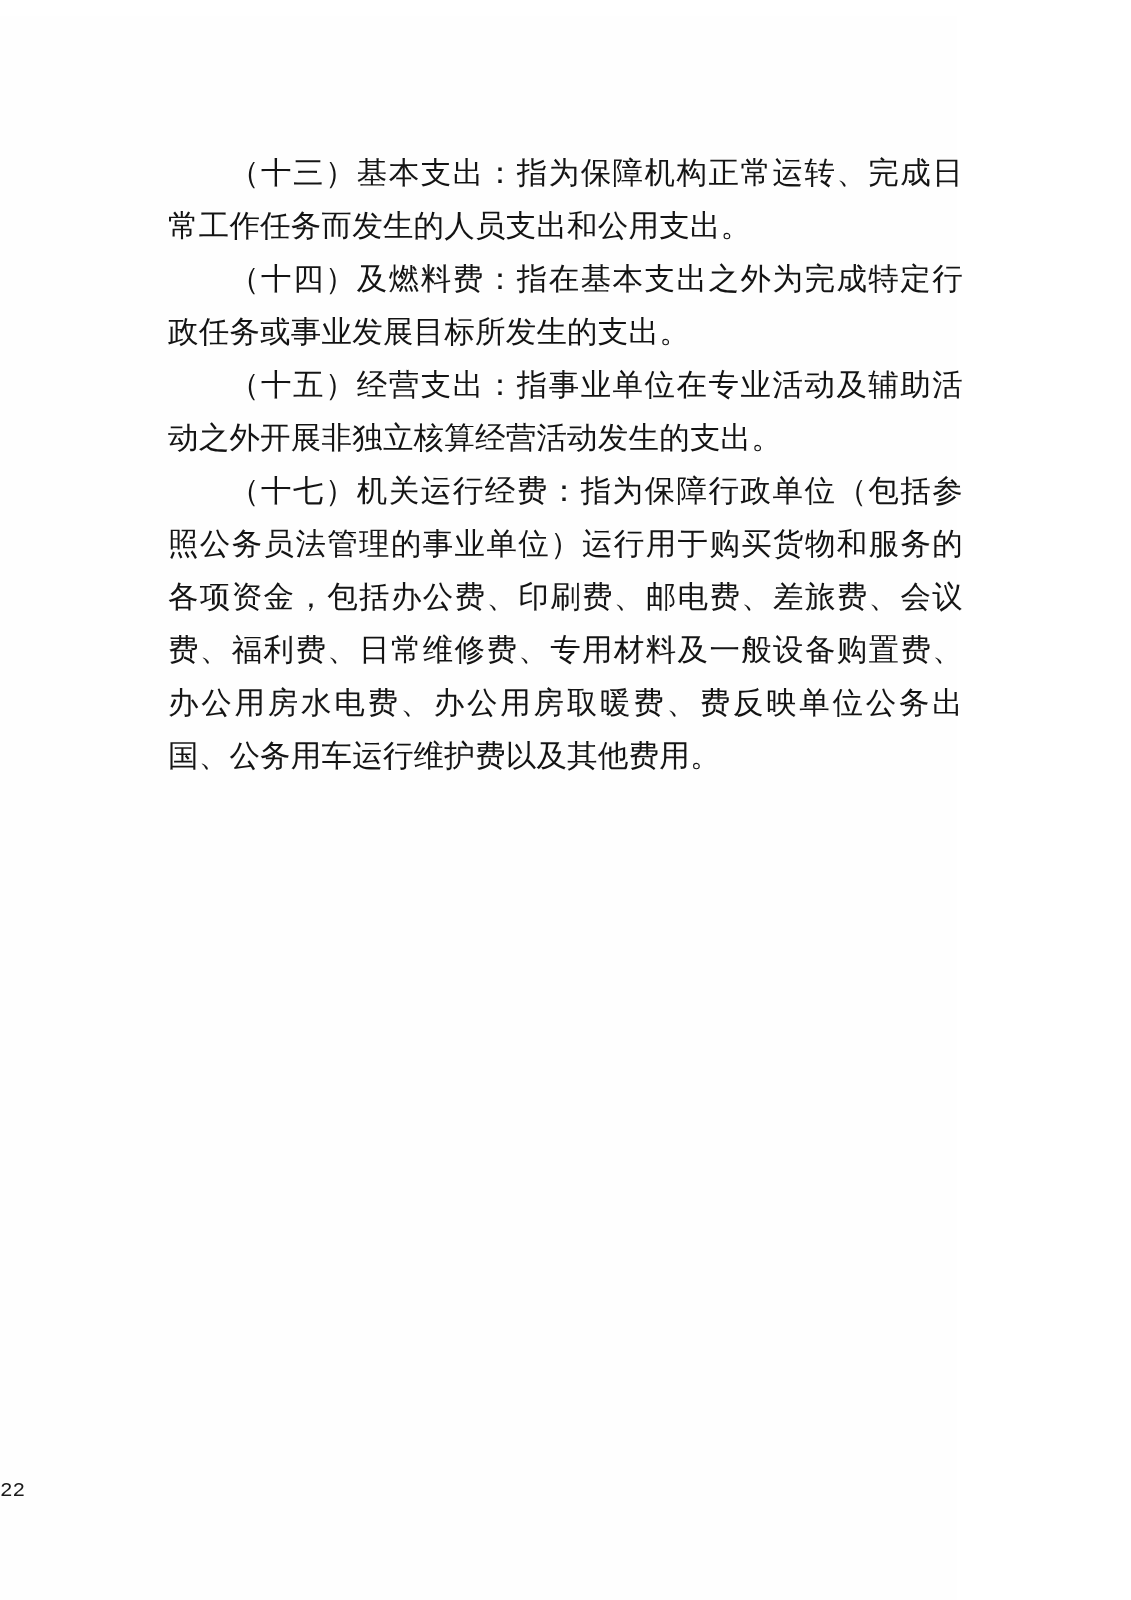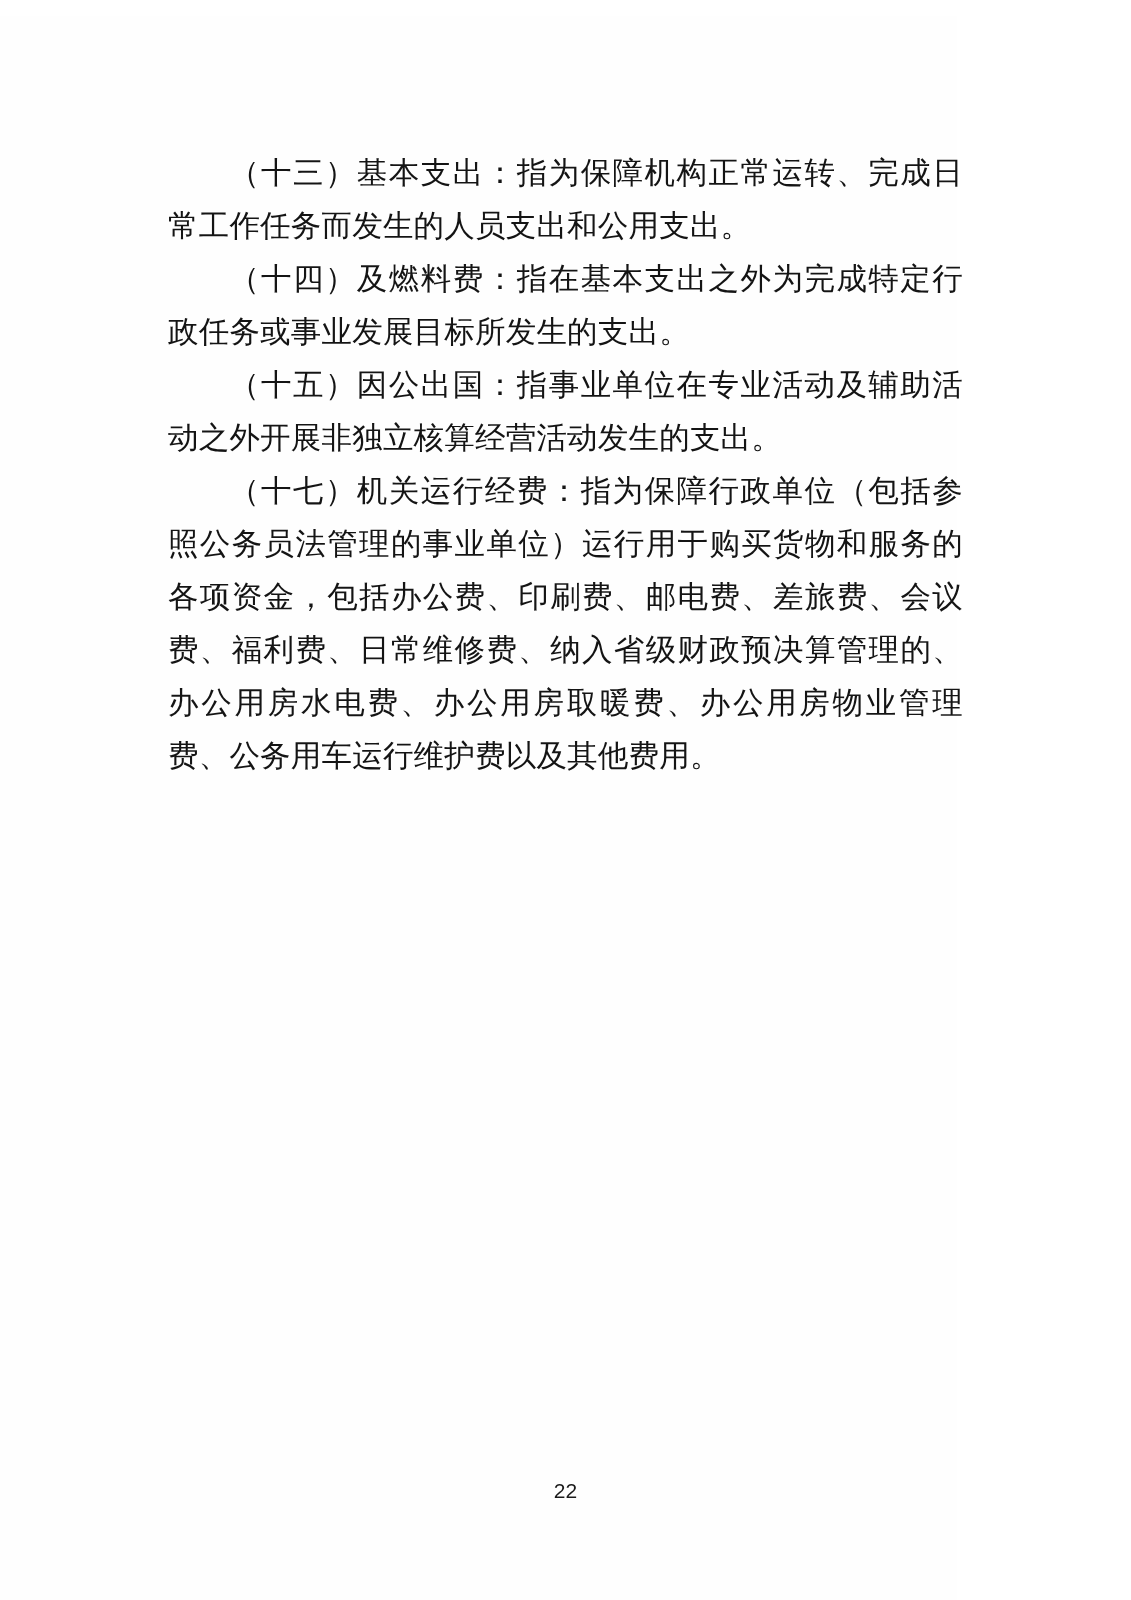--- a/index.html
+++ b/index.html
@@ -39,30 +39,30 @@
     letter-spacing: 0.2px;
     font-family: "DejaVu Serif", "Liberation Serif", serif;
     font-weight: 400;
     color: #141414;
   }
   .page-number {
     position: absolute;
     left: 0;
     top: 1463px;
     width: 1131px;
-    text-align: center;
+    text-align: left;
     font-size: 21px;
-    font-family: Liberation Sans, sans-serif;
+    font-family: Liberation Mono, monospace;
     color: #1a1a1a;
   }
 </style>
 </head>
 <body>
 
 <div class="page">
   <div class="content">
     <p class="para">（十三）基本支出：指为保障机构正常运转、完成日常工作任务而发生的人员支出和公用支出。</p>
     <p class="para">（十四）及燃料费：指在基本支出之外为完成特定行政任务或事业发展目标所发生的支出。</p>
-    <p class="para">（十五）因公出国：指事业单位在专业活动及辅助活动之外开展非独立核算经营活动发生的支出。</p>
-    <p class="para">（十七）机关运行经费：指为保障行政单位（包括参照公务员法管理的事业单位）运行用于购买货物和服务的各项资金，包括办公费、印刷费、邮电费、差旅费、会议费、福利费、日常维修费、纳入省级财政预决算管理的、办公用房水电费、办公用房取暖费、办公用房物业管理费、公务用车运行维护费以及其他费用。</p>
+    <p class="para">（十五）经营支出：指事业单位在专业活动及辅助活动之外开展非独立核算经营活动发生的支出。</p>
+    <p class="para">（十七）机关运行经费：指为保障行政单位（包括参照公务员法管理的事业单位）运行用于购买货物和服务的各项资金，包括办公费、印刷费、邮电费、差旅费、会议费、福利费、日常维修费、专用材料及一般设备购置费、办公用房水电费、办公用房取暖费、费反映单位公务出国、公务用车运行维护费以及其他费用。</p>
   </div>
   <div class="page-number">22</div>
 </div>
 
 </body></html>

